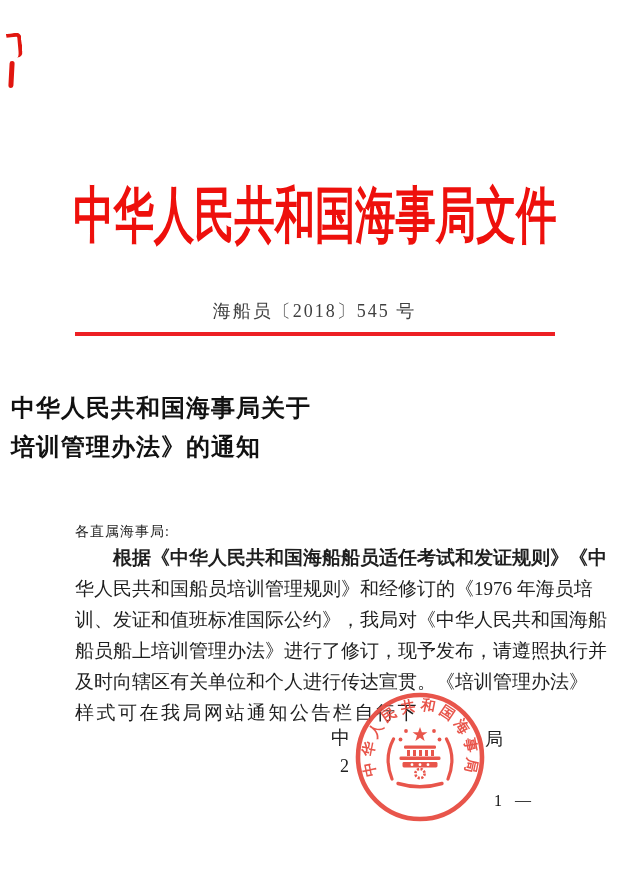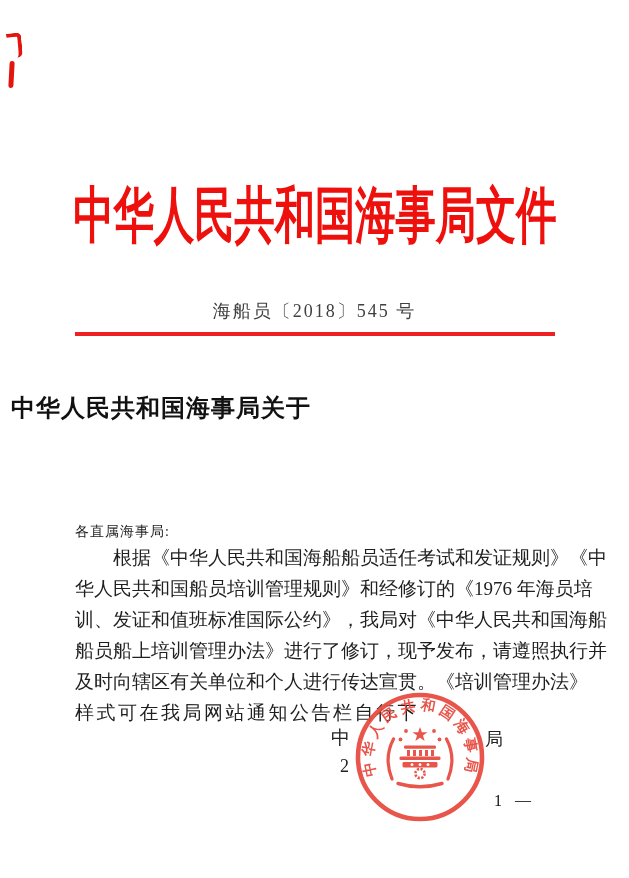--- a/index.html
+++ b/index.html
@@ -36,21 +36,21 @@
     position:absolute;top:523px;left:75px;font-size:14px;letter-spacing:1px;
   }
   .body-lines{
     position:absolute;top:542px;left:75px;width:481px;
     font-size:19px;color:#1f1f1f;
   }
   .body-line{
     height:31px;line-height:31px;white-space:nowrap;
     text-align:justify;text-align-last:justify;
   }
-  .body-line:first-child{padding-left:38px;}
+  .body-line:first-child{padding-left:38px;font-weight:bold;}
   .body-line:last-child{text-align-last:left;letter-spacing:2.5px;}
   .sig-frag{position:absolute;font-size:19px;color:#222;}
   .sig-start{left:331px;top:725px;}
   .sig-end{left:485px;top:727px;font-size:18px;}
   .sig-date{left:340px;top:756px;font-size:18px;font-family:"Liberation Serif",serif;}
   .seal{position:absolute;left:352px;top:689px;width:136px;height:136px;opacity:0.93;}
   .page-num{position:absolute;left:494px;top:792px;font-size:16px;color:#111;}
   .page-dash{position:absolute;left:515px;top:791px;font-size:16px;color:#111;}
 </style>
 </head>
@@ -64,20 +64,21 @@
   <div class="hdr-wrap">
     <div class="hdr">中华人民共和国海事局文件</div>
   </div>
 
   <div class="doc-number">海船员〔2018〕545 号</div>
 
   <div class="red-rule"></div>
 
   <div class="notice-title">
       <div class="notice-title-line">中华人民共和国海事局关于</div>
+      <div class="notice-title-line">培训管理办法》的通知</div>
     </div>
 
   <div class="salutation">各直属海事局:</div>
 
   <div class="body-lines">
       <div class="body-line">根据《中华人民共和国海船船员适任考试和发证规则》《中</div>
       <div class="body-line">华人民共和国船员培训管理规则》和经修订的《1976 年海员培</div>
       <div class="body-line">训、发证和值班标准国际公约》，我局对《中华人民共和国海船</div>
       <div class="body-line">船员船上培训管理办法》进行了修订，现予发布，请遵照执行并</div>
       <div class="body-line">及时向辖区有关单位和个人进行传达宣贯。《培训管理办法》</div>

